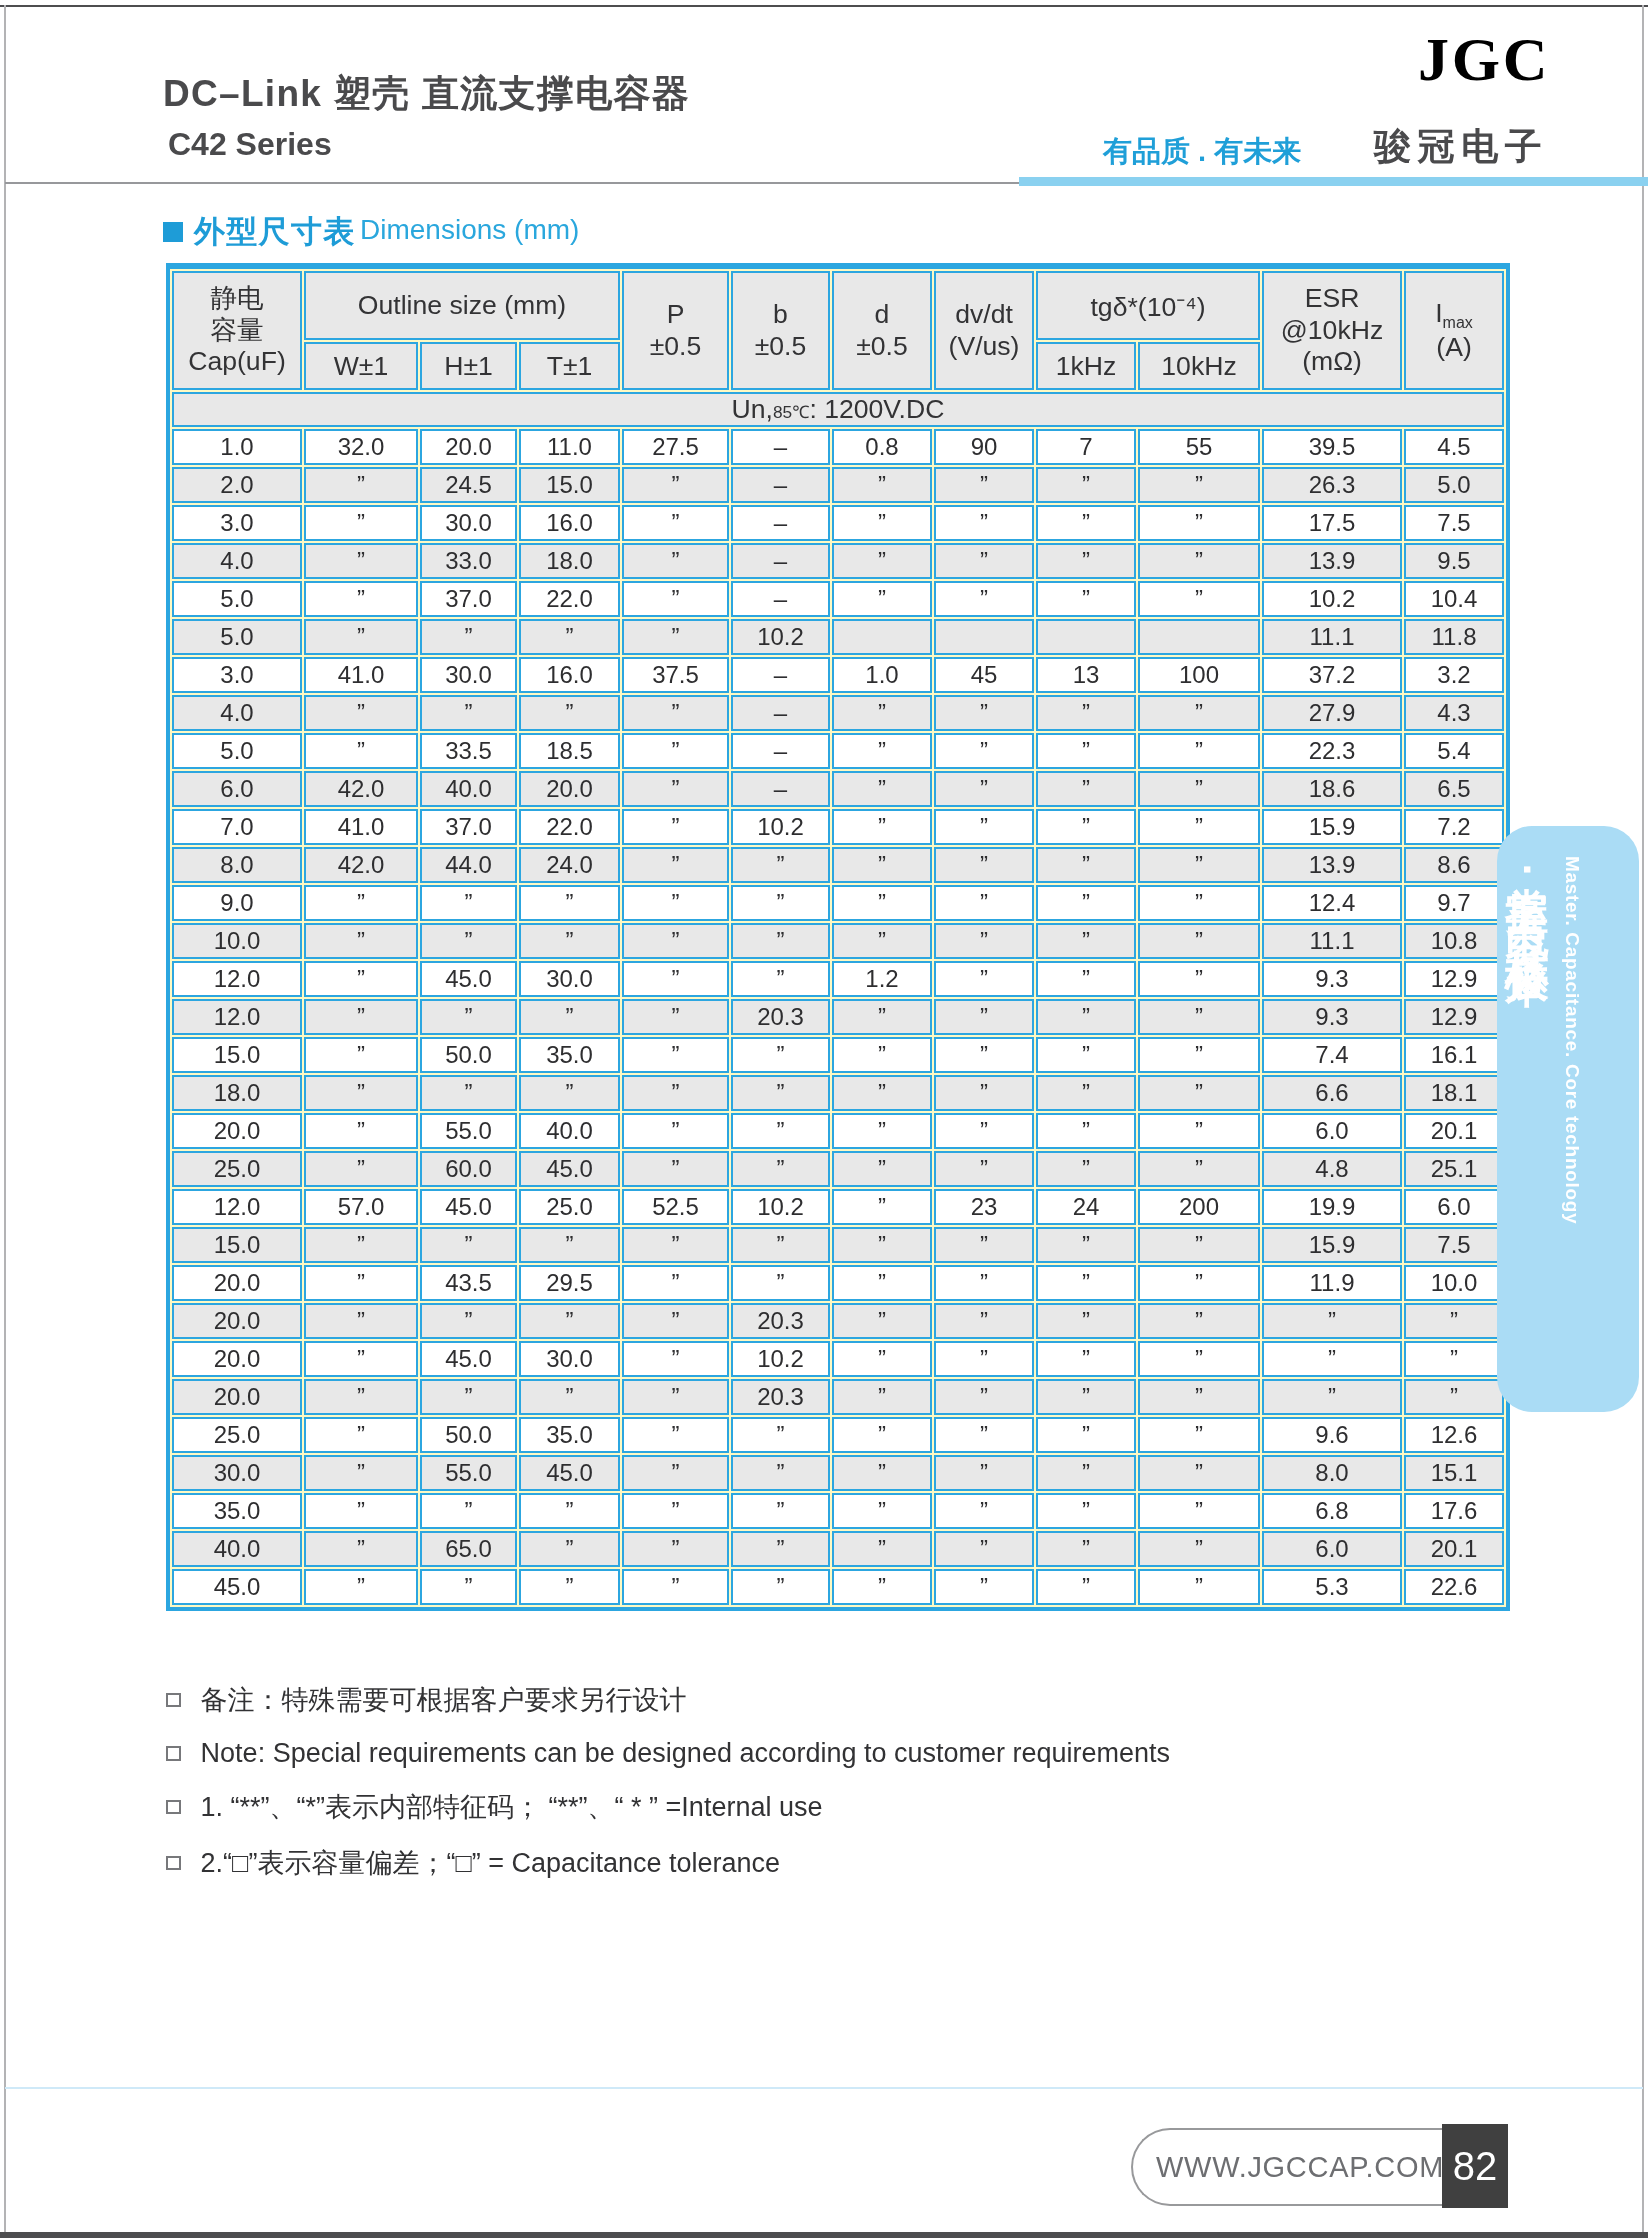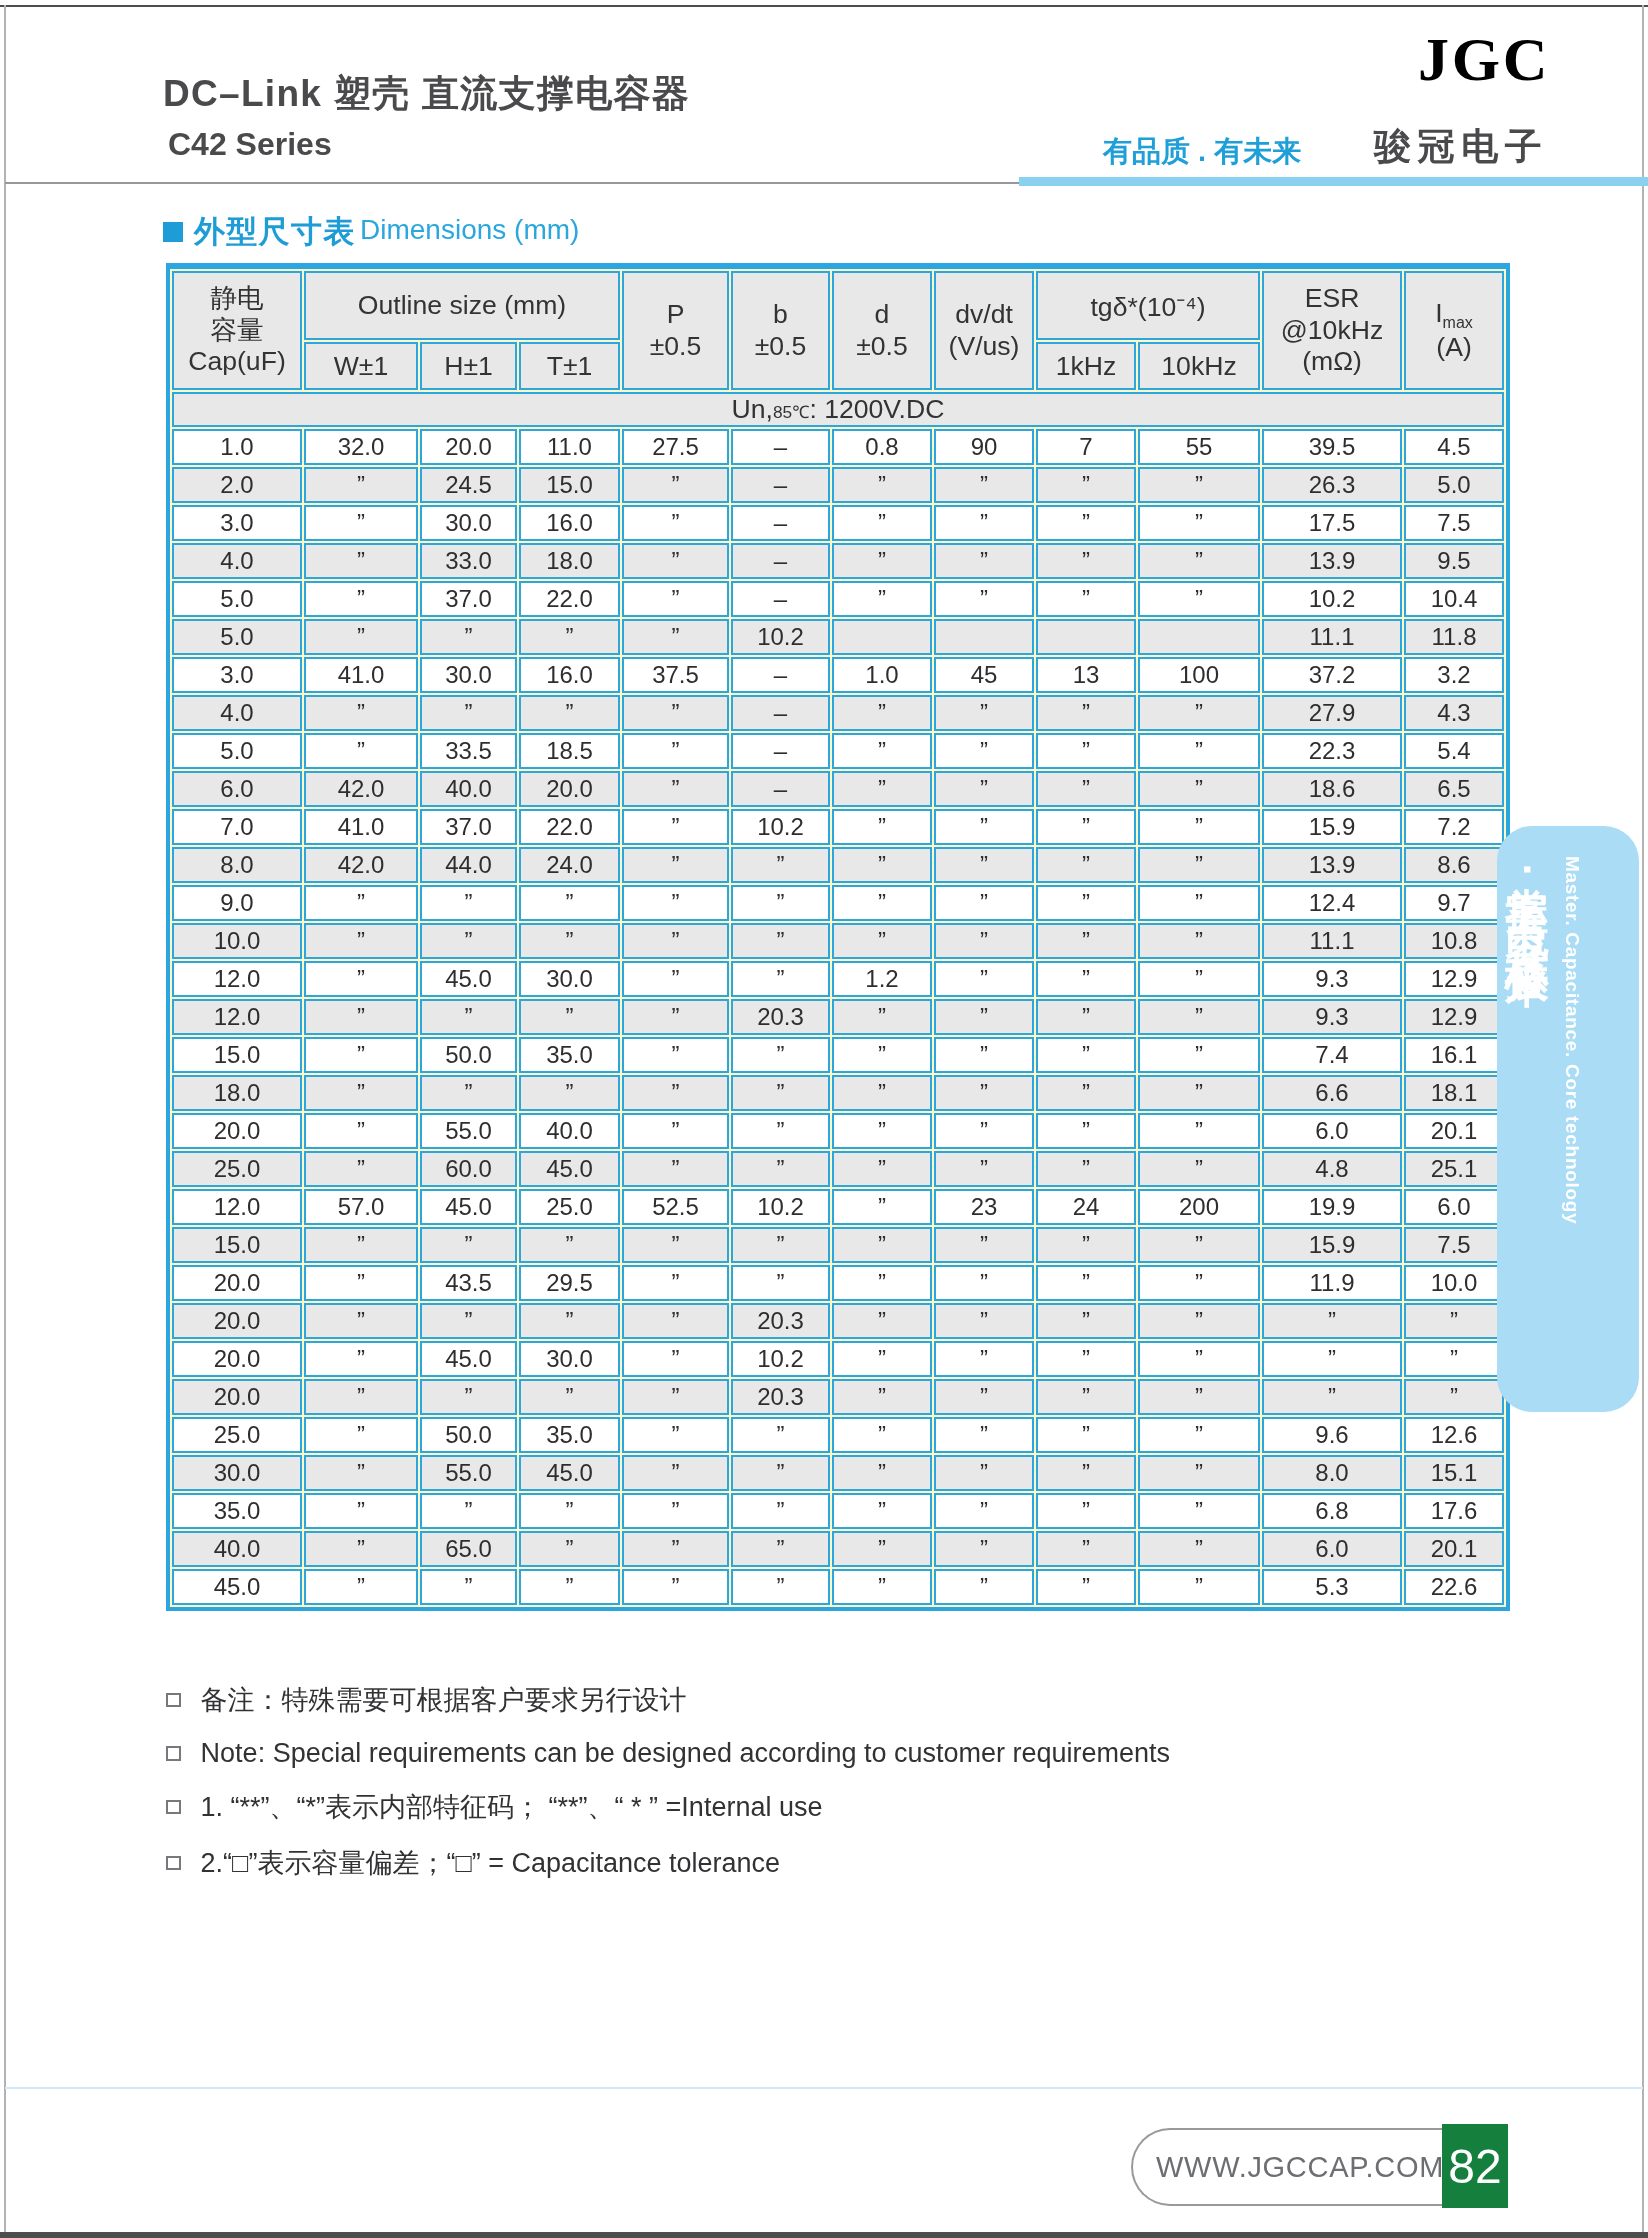--- a/index.html
+++ b/index.html
@@ -72,23 +72,23 @@
 
   
   .foot-line{left:5.3px;top:2087px;width:1638px;height:2px;background:#cfe9f8;}
   .foot-pill{
     left:1131px;top:2128px;width:311px;height:74px;
     border:2px solid #98999b;border-right:none;border-radius:40px 0 0 40px;
     display:flex;align-items:center;justify-content:flex-end;background:#ffffff;
   }
   .foot-url{font-size:29px;color:#6d6e71;letter-spacing:0.7px;}
   .foot-page{
-    left:1442px;top:2124px;width:66px;height:84px;background:#15803d;
+    left:1442px;top:2124px;width:66px;height:84px;background:#404040;
     display:flex;align-items:center;justify-content:center;
-    font-size:48px;color:#ffffff;
+    font-size:40px;color:#ffffff;
   }
 </style>
 </head>
 <body>
 
 <div class="abs frame-top"></div>
 <div class="abs frame-left"></div>
 <div class="abs frame-right"></div>
 <div class="abs frame-bottom"></div>
 

